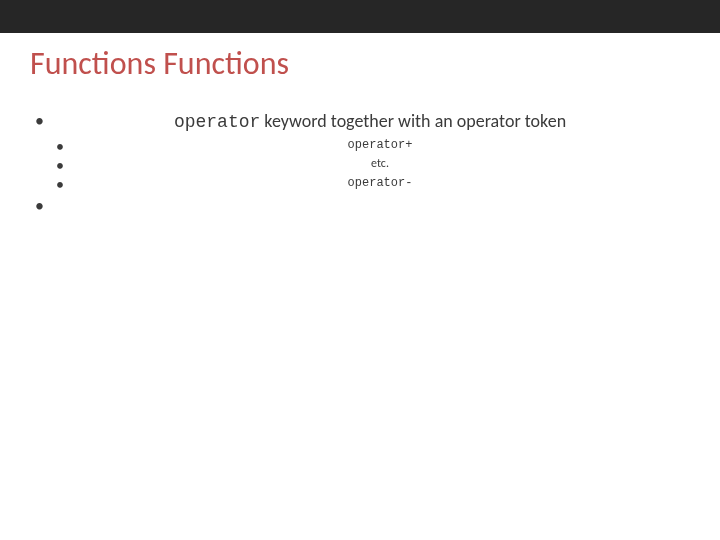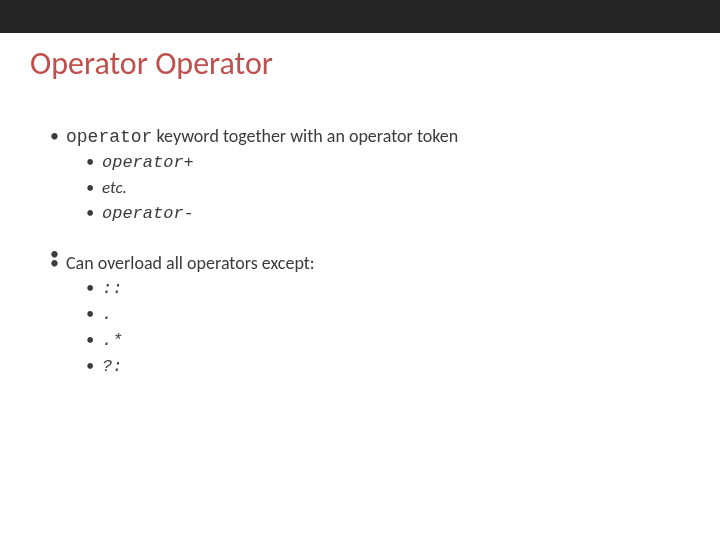--- a/index.html
+++ b/index.html
@@ -38,23 +38,24 @@
   .body {
     position: absolute;
     top: 108px;
     left: 30px;
     right: 30px;
     font-size: 18px;
     line-height: 1.35;
     color: #3b3b3b;
   }
   ul {
-    margin: 16px;
+    margin: 1px;
     padding: 0;
     list-style: none;
+    text-align: center;
   }
   .l1 > li {
     position: relative;
     padding-left: 20px;
     margin-bottom: 3px;
   }
   .l1 > li::before {
     content: "•";
     position: absolute;
     left: 4px;
@@ -63,22 +64,21 @@
     font-size: 18px;
     line-height: 1.35;
   }
   .l2 {
     margin-top: 2px;
   }
   .l2 > li {
     position: relative;
     padding-left: 20px;
     margin-bottom: 2px;
-    font-size: 17px;
-    font-style: italic;
+    font-size: 12px;
   }
   .l2 > li::before {
     content: "•";
     position: absolute;
     left: 4px;
     top: 0;
     color: #3b3b3b;
     font-size: 16px;
     line-height: 1.35;
   }
@@ -87,41 +87,32 @@
   }
   .gap {
     height: 6px;
   }
 </style>
 </head>
 <body>
 
 <div class="slide">
   <div class="topbar"></div>
-  <div class="title">Operator Operator</div>
+  <div class="title">Functions Functions</div>
 
   <div class="body">
     <ul class="l1">
 
       <li>
         <span class="code">operator</span><span> keyword together with an operator token</span>
         <ul class="l2">
           <li><span class="code">operator+</span></li>
           <li><span>etc.</span></li>
           <li><span class="code">operator-</span></li>
         </ul>
       </li>
 
       <li class="gap" style="padding:0"></li>
 
-      <li>
-        <span>Can overload all operators except:</span>
-        <ul class="l2">
-          <li><span class="code">::</span></li>
-          <li><span class="code">.</span></li>
-          <li><span class="code">.*</span></li>
-          <li><span class="code">?:</span></li>
-        </ul>
-      </li>
 
     </ul>
   </div>
 </div>
 
 </body></html>

